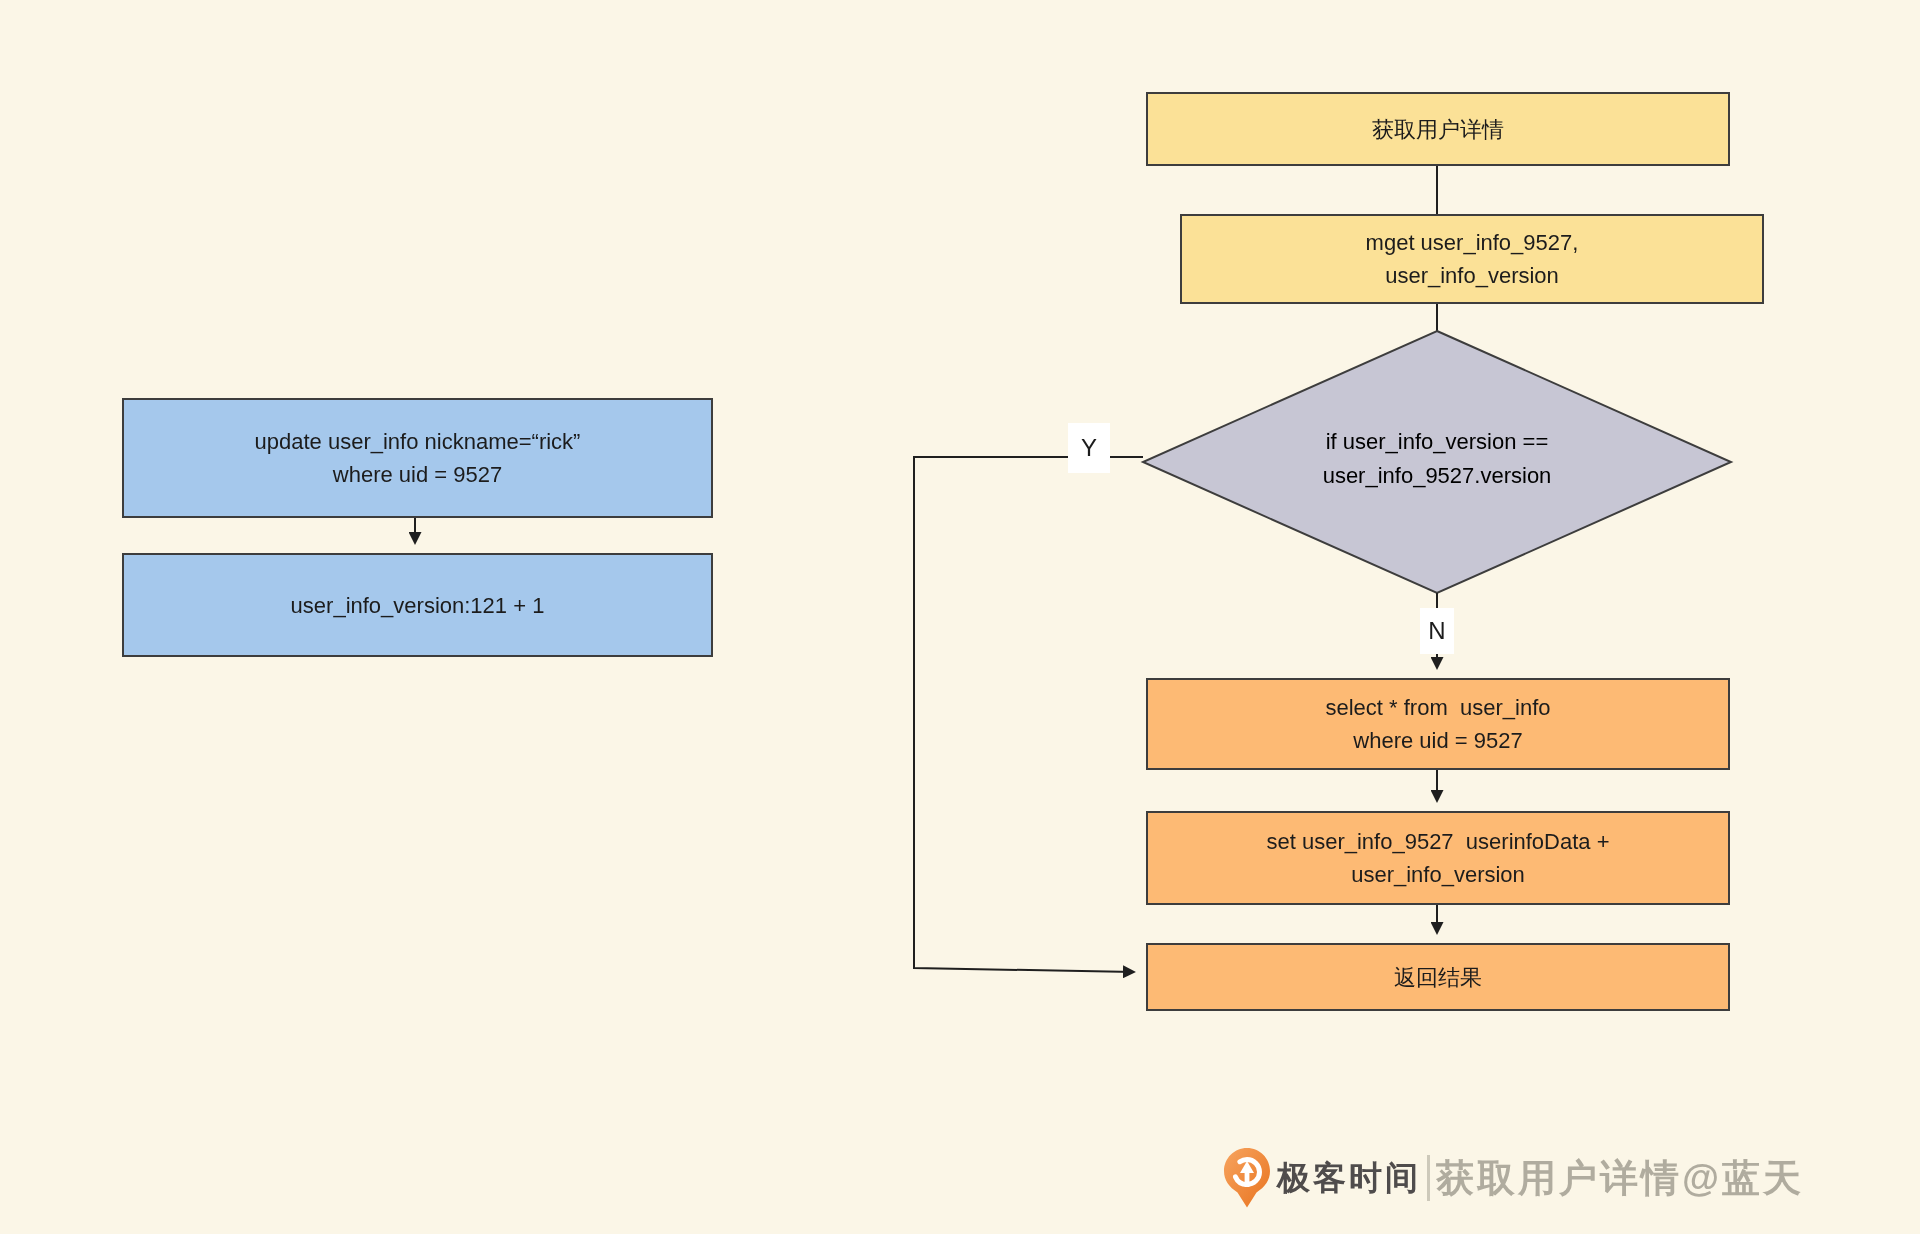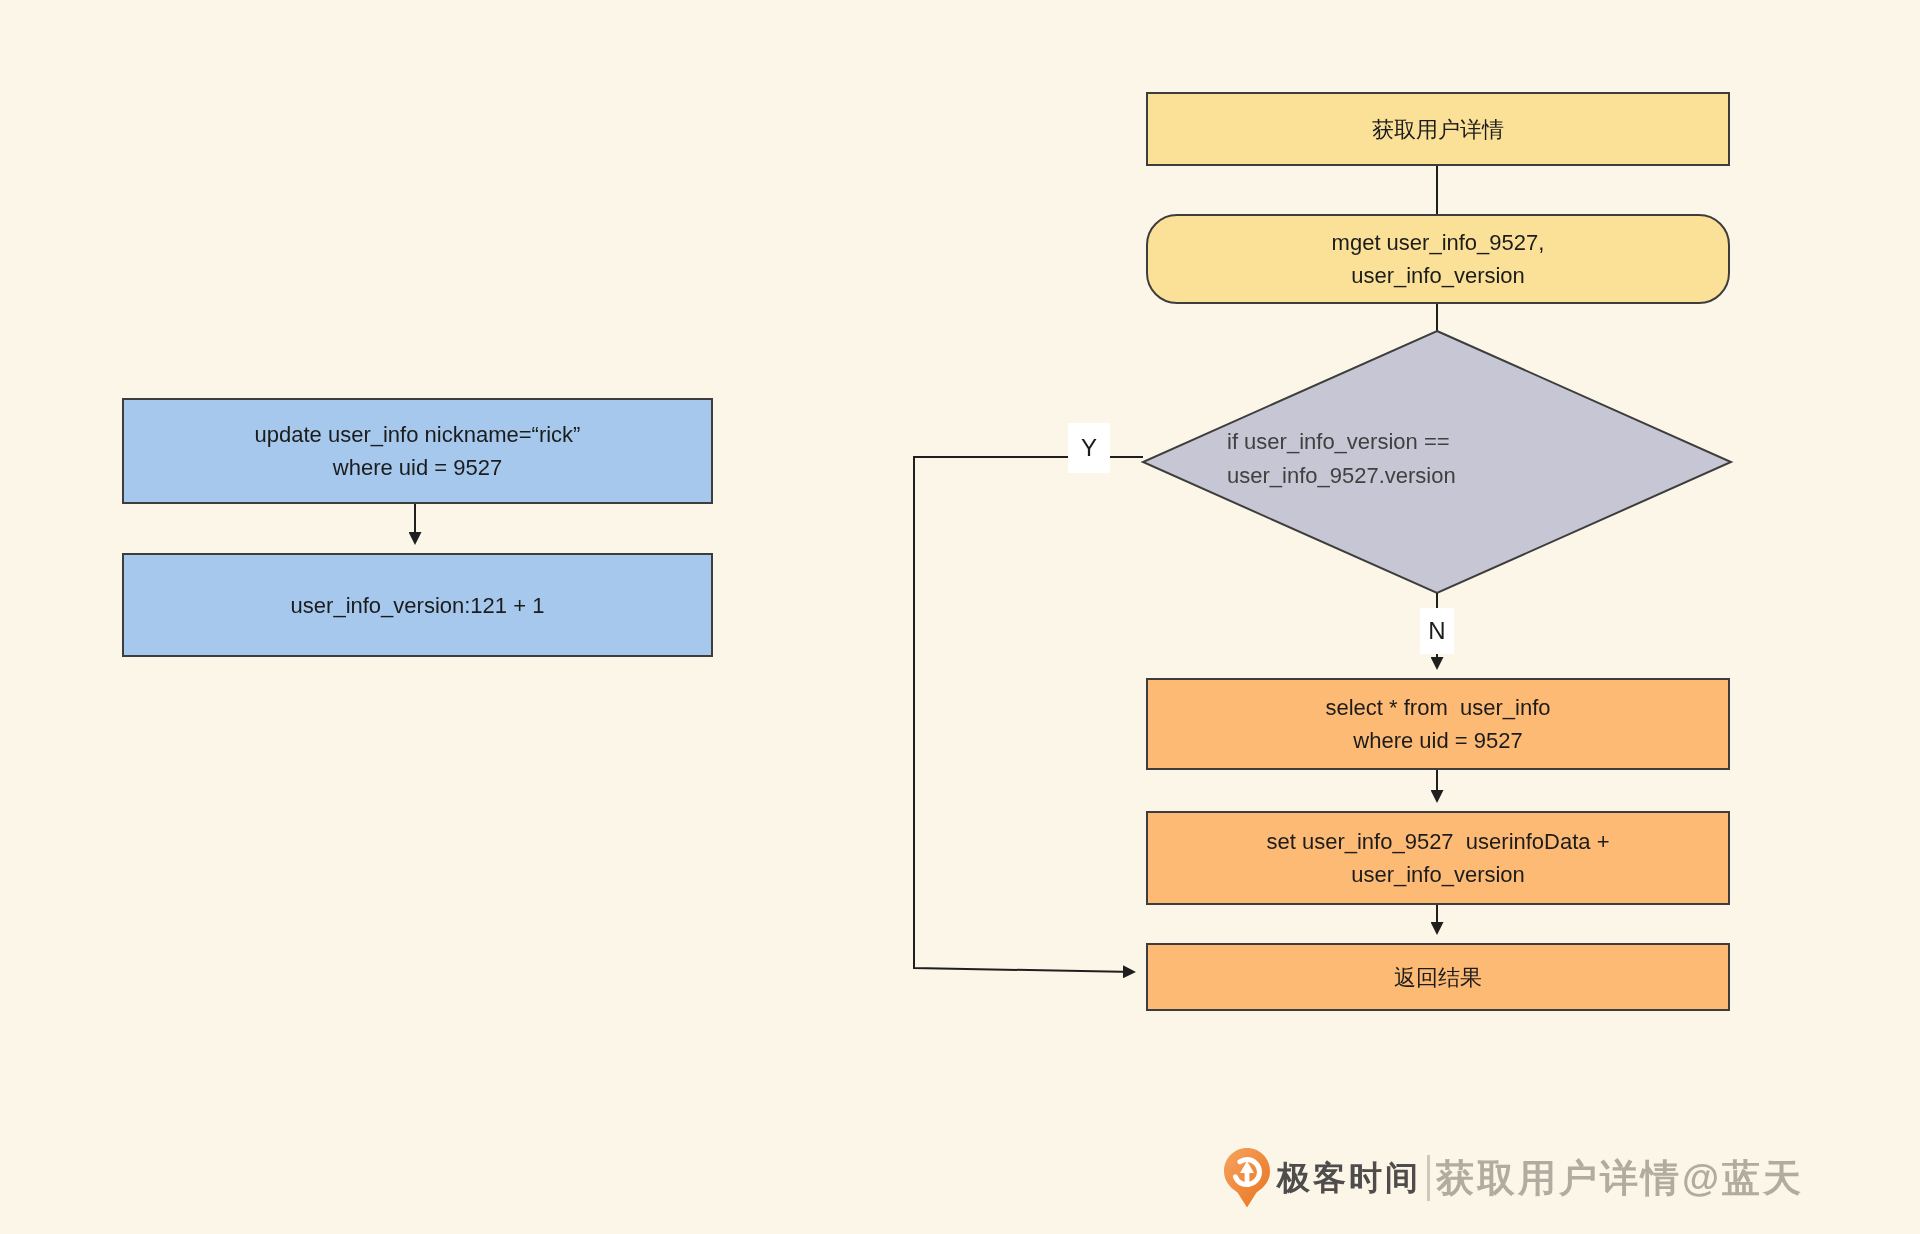--- a/index.html
+++ b/index.html
@@ -35,22 +35,23 @@
   }
   .node .line { white-space: pre-wrap; }
   .node-yellow { background: #FBE197; }
   .node-blue   { background: #A5C8EC; }
   .node-gray   { background: #fdba74; }
   .decision-text {
     position: absolute;
     left: 1227px; top: 425px;
     width: 420px;
     font-size: 22px;
-    color: #404040;
+    color: #000000;
     line-height: 34px;
+    text-align: center;
   }
   .branch-label {
     position: absolute;
     background: #FFFFFF;
     display: flex;
     align-items: center;
     justify-content: center;
     font-size: 24px;
     color: #1C1C1C;
   }
@@ -106,34 +107,34 @@
 
     <polygon points="1437,331 1731,462 1437,593 1143,462" fill="#C7C6D4" stroke="#3D3D3D" stroke-width="2"></polygon>
 
     <path d="M1437 593 V668" stroke="#1F1F1F" stroke-width="2" fill="none" marker-end="url(#arrow)"></path>
     <path d="M1437 770 V801" stroke="#1F1F1F" stroke-width="2" fill="none" marker-end="url(#arrow)"></path>
     <path d="M1437 905 V933" stroke="#1F1F1F" stroke-width="2" fill="none" marker-end="url(#arrow)"></path>
 
     <path d="M1143 457 H914 V968 L1134 972" stroke="#1F1F1F" stroke-width="2" fill="none" marker-end="url(#arrow)"></path>
   </svg>
 
-  <div class="node node-blue" style="left:122px; top:398px; width:591px; height:106px;">
+  <div class="node node-blue" style="left:122px; top:398px; width:591px; height:120px;">
     <div class="line">update user_info nickname=“rick”</div>
     <div class="line">where uid = 9527</div>
   </div>
 
   <div class="node node-blue" style="left:122px; top:553px; width:591px; height:104px;">
     <div class="line">user_info_version:121 + 1</div>
   </div>
 
   <div class="node node-yellow" style="left:1146px; top:92px; width:584px; height:74px;">
     <div class="line">获取用户详情</div>
   </div>
 
-  <div class="node node-yellow" style="left:1146px; top:214px; width:584px; height:90px;border-radius:31px;">
+  <div class="node node-yellow" style="left:1180px; top:214px; width:584px; height:90px;">
     <div class="line">mget user_info_9527,</div>
     <div class="line">user_info_version</div>
   </div>
 
   <div class="decision-text">
     <div class="line">if user_info_version ==</div>
     <div class="line">user_info_9527.version</div>
   </div>
 
   <div id="label-y" class="branch-label">Y</div>

